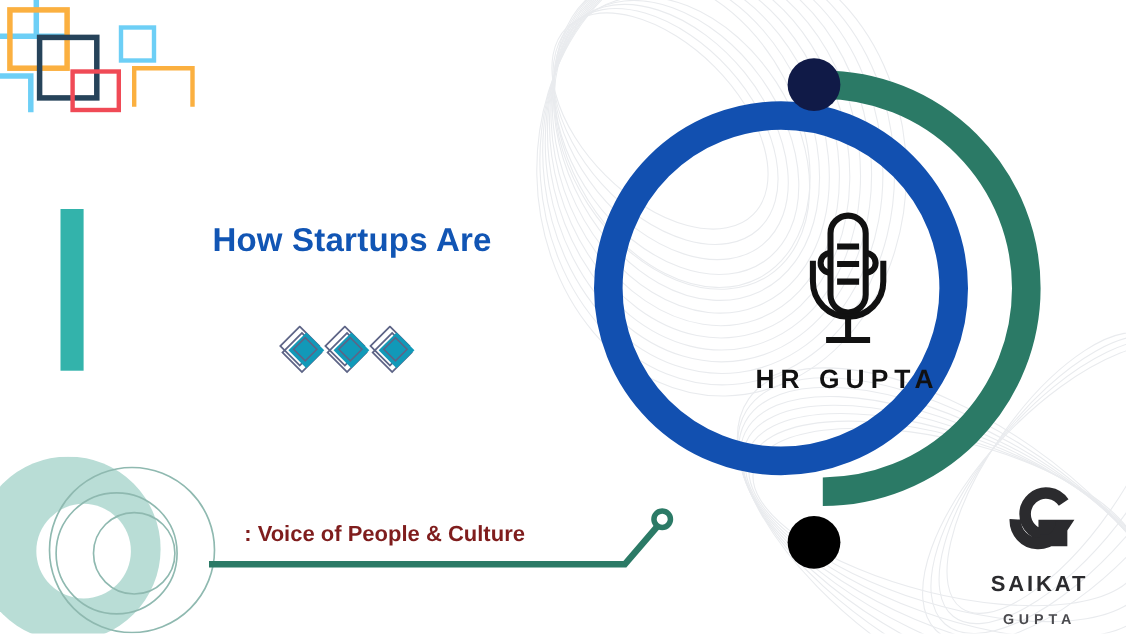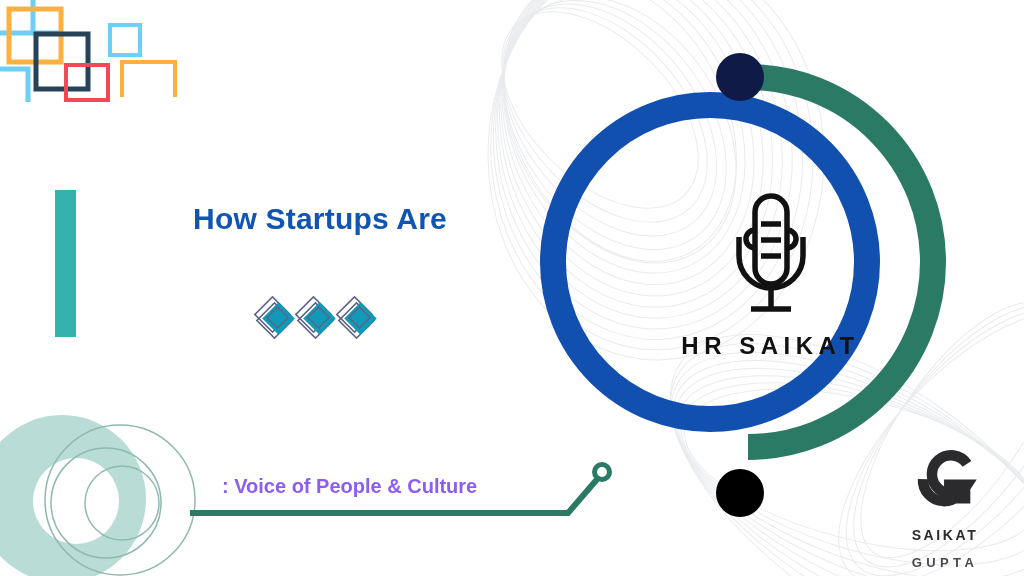--- a/index.html
+++ b/index.html
@@ -34,21 +34,21 @@
     line-height:1.28; letter-spacing:0.2px; white-space:nowrap;
   }
   .diamonds { position:absolute; left:250px; top:296px; z-index:5; }
 
   
   .circle-motif { position:absolute; left:0px; top:415px; z-index:2; }
 
   
   .subtitle {
     position:absolute; left:222px; top:475px; z-index:6;
-    font-size:20px; font-weight:bold; color:#8b5cf6; white-space:nowrap;
+    font-size:20px; font-weight:bold; color:#7f1d1d; white-space:nowrap;
   }
   .subline { position:absolute; left:190px; top:455px; z-index:5; }
 
   
   .ring-group { position:absolute; left:540px; top:30px; z-index:4; }
 
   
   .hrs-inner {
     position:absolute; left:648px; top:190px; width:245px; height:200px;
     z-index:6; display:flex; flex-direction:column;
@@ -60,21 +60,21 @@
     letter-spacing:5.5px;
   }
 
   
   .sg-logo {
     position:absolute; right:14px; bottom:6px; z-index:7;
     width:130px; display:flex; flex-direction:column; align-items:center;
   }
   .sg-mark { width:86px; height:86px; }
   .sg-name {
-    font-size:14px; font-weight:bold; color:#2b2b2e;
+    font-size:20px; font-weight:bold; color:#2b2b2e;
     letter-spacing:2.6px; margin-top:2px;
   }
   .sg-sub {
     font-size:13px; font-weight:bold; color:#4a4a4e;
     letter-spacing:4.4px; margin-top:12px;
   }
 </style>
 </head>
 <body>
 
@@ -204,21 +204,21 @@
         <path d="M38,34 L58,34"></path>
         <path d="M38,50 L58,50"></path>
         <path d="M38,66 L58,66"></path>
 
         <path d="M16,47 L16,66 A32,32 0 0 0 80,66 L80,47"></path>
 
         <path d="M48,98 L48,118"></path>
         <path d="M28,119 L68,119"></path>
       </g>
     </svg>
-    <div class="hrs-text">HR SAIKAT</div>
+    <div class="hrs-text">HR GUPTA</div>
   </div>
 
   <div class="sg-logo">
     <svg class="sg-mark" viewBox="0 0 90 90" xmlns="http://www.w3.org/2000/svg">
       <g fill="none" stroke="#2b2b2e" stroke-width="11">
 
         <path d="M68,26 A20,20 0 1 0 68,48 L44,48"></path>
 
         <path d="M22,42 A22,22 0 1 0 66,44 L66,62 L46,62"></path>
       </g>

